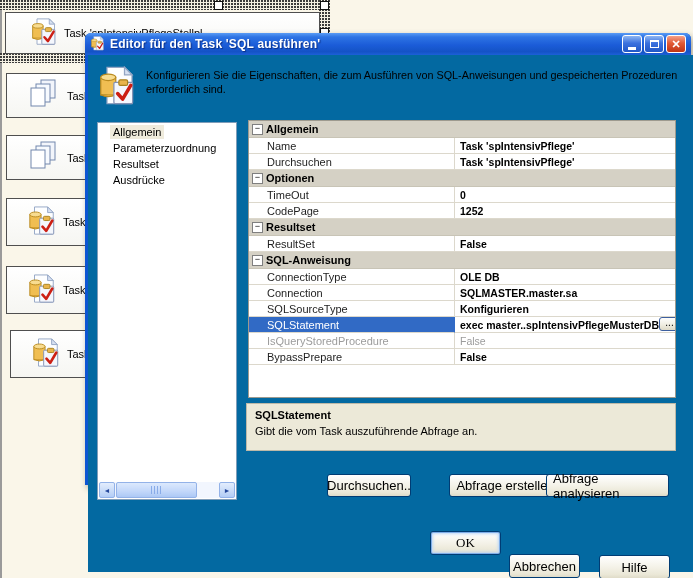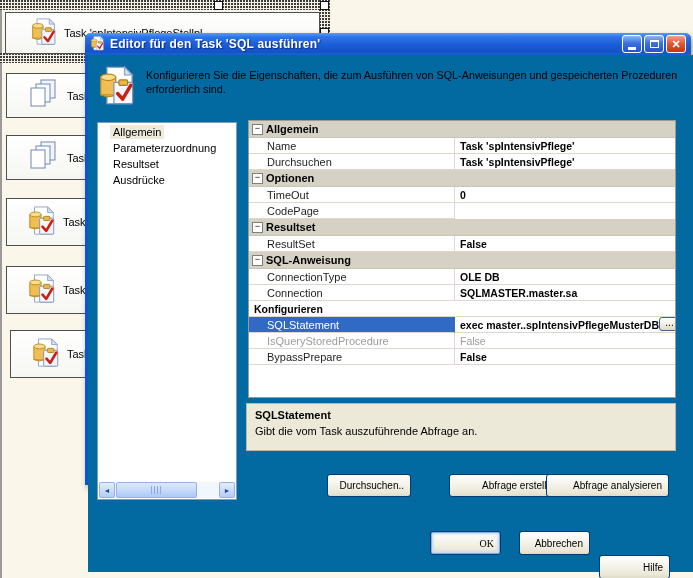--- a/index.html
+++ b/index.html
@@ -60,27 +60,27 @@
   .prow.sel .plabel{background:#316AC5;color:#fff;border-right-color:#316AC5;}
   .prow.dis .plabel,.prow.dis .pval{color:#9C9C9C;font-weight:normal;}
   .ellipsis-btn{margin-left:auto;margin-right:1px;width:21px;height:14px;box-sizing:border-box;border:1px solid #3D5F9E;border-radius:3px;background:linear-gradient(180deg,#FEFEFD 0%,#F0EEE2 55%,#DDD9C6 100%);font-size:10px;font-weight:normal;line-height:10px;text-align:center;flex:0 0 auto;}
 
   
   .helpbox{position:absolute;left:158px;top:348px;width:430px;height:48px;box-sizing:border-box;border:1px solid #BDB9A8;background:#ECE9D8;padding:5px 8px;}
   .help-title{font-weight:bold;}
   .help-text{margin-top:4px;}
 
   
-  .xbtn{position:absolute;height:23px;box-sizing:border-box;border:1px solid #003C74;border-radius:3px;background:linear-gradient(180deg,#FFFFFF 0%,#F4F2E8 50%,#EAE7D6 85%,#DFDBC8 100%);font-family:"Liberation Sans",sans-serif;font-size:10px;color:#000;display:flex;align-items:center;justify-content:flex-end;padding:0 6px;}
+  .xbtn{position:absolute;height:23px;box-sizing:border-box;border:1px solid #003C74;border-radius:3px;background:linear-gradient(180deg,#FFFFFF 0%,#F4F2E8 50%,#EAE7D6 85%,#DFDBC8 100%);font-family:"Liberation Sans",sans-serif;font-size:13px;color:#000;display:flex;align-items:center;justify-content:center;padding:0 6px;}
   .xbtn.def{box-shadow:inset 0 0 0 1px #7FAEE8, inset 0 0 3px 2px #BCD7F7;font-family:Liberation Serif, serif;}
   .b-browse{left:239px;top:419px;width:84px;}
   .b-build{left:329px;top:419px;width:124px;margin-left:32px;}
   .b-parse{left:458px;top:419px;width:123px;}
   .b-ok{left:342px;top:476px;width:71px;height:24px;}
-  .b-cancel{left:421px;top:476px;width:71px;height:24px;margin-left:10px;}
+  .b-cancel{left:421px;top:499px;width:71px;height:24px;}
   .b-help{left:511px;top:476px;width:71px;height:24px;margin-top:24px;}
 
   .grip-corner{position:absolute;right:5px;bottom:5px;width:13px;height:13px;background:
     radial-gradient(circle at 11px 11px,#ACA899 1.6px,rgba(0,0,0,0) 1.8px),
     radial-gradient(circle at 11px 6px,#ACA899 1.6px,rgba(0,0,0,0) 1.8px),
     radial-gradient(circle at 6px 11px,#ACA899 1.6px,rgba(0,0,0,0) 1.8px),
     radial-gradient(circle at 11px 1px,#ACA899 1.6px,rgba(0,0,0,0) 1.8px),
     radial-gradient(circle at 1px 11px,#ACA899 1.6px,rgba(0,0,0,0) 1.8px);}
 </style>
 </head>
@@ -259,20 +259,23 @@
             <span>Optionen</span>
           </div>
           <div class="prow">
             <span class="plabel">TimeOut</span>
             <span class="pval">
               <span>0</span>
             </span>
           </div>
           <div class="prow">
             <span class="plabel">CodePage</span>
+            <span class="pval">
+              <span>1252</span>
+            </span>
           </div>
           <div class="pcat">
             <span class="expander">−</span>
             <span>Resultset</span>
           </div>
           <div class="prow">
             <span class="plabel">ResultSet</span>
             <span class="pval">
               <span>False</span>
             </span>
@@ -287,20 +290,21 @@
               <span>OLE DB</span>
             </span>
           </div>
           <div class="prow">
             <span class="plabel">Connection</span>
             <span class="pval">
               <span>SQLMASTER.master.sa</span>
             </span>
           </div>
           <div class="prow">
+            <span class="plabel">SQLSourceType</span>
             <span class="pval">
               <span>Konfigurieren</span>
             </span>
           </div>
           <div class="prow sel">
             <span class="plabel">SQLStatement</span>
             <span class="pval">
               <span>exec master..spIntensivPflegeMusterDB</span>
               <span class="ellipsis-btn">...</span>
             </span>

